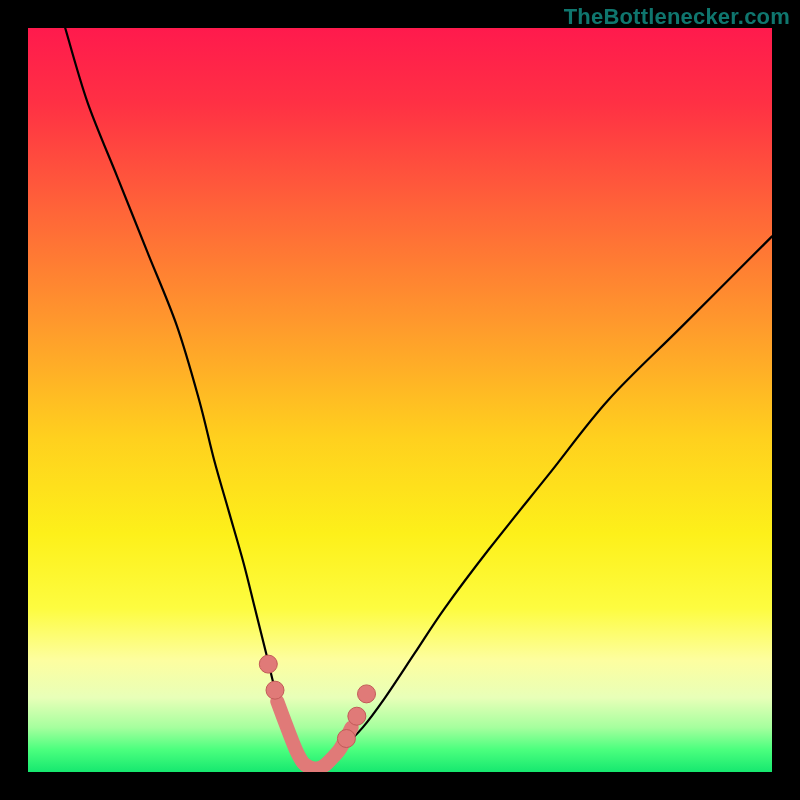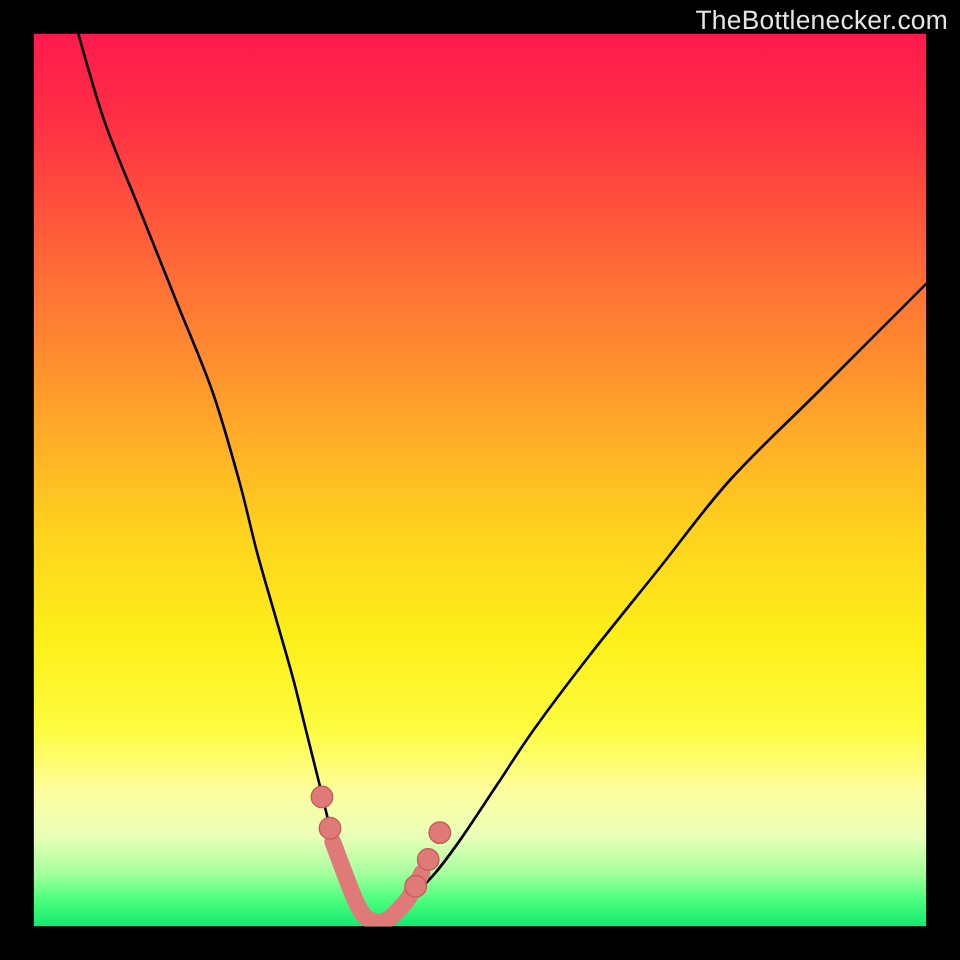--- a/index.html
+++ b/index.html
@@ -24,24 +24,24 @@
     top: 28px;
     left: 28px;
     width: 744px;
     height: 744px;
     
   }
   .watermark {
     position: absolute;
     top: 4px;
     right: 10px;
-    color: #e5e5e5;
+    color: #0f766e;
     font-size: 22px;
     letter-spacing: 0.2px;
-    font-weight: 400;
+    font-weight: 700;
   }
 </style>
 </head>
 <body>
 
 <div class="frame">
   <div class="watermark">TheBottlenecker.com</div>
 
   <svg class="plot" width="744" height="744" viewBox="0 0 744 744" preserveAspectRatio="none">
     <defs>

